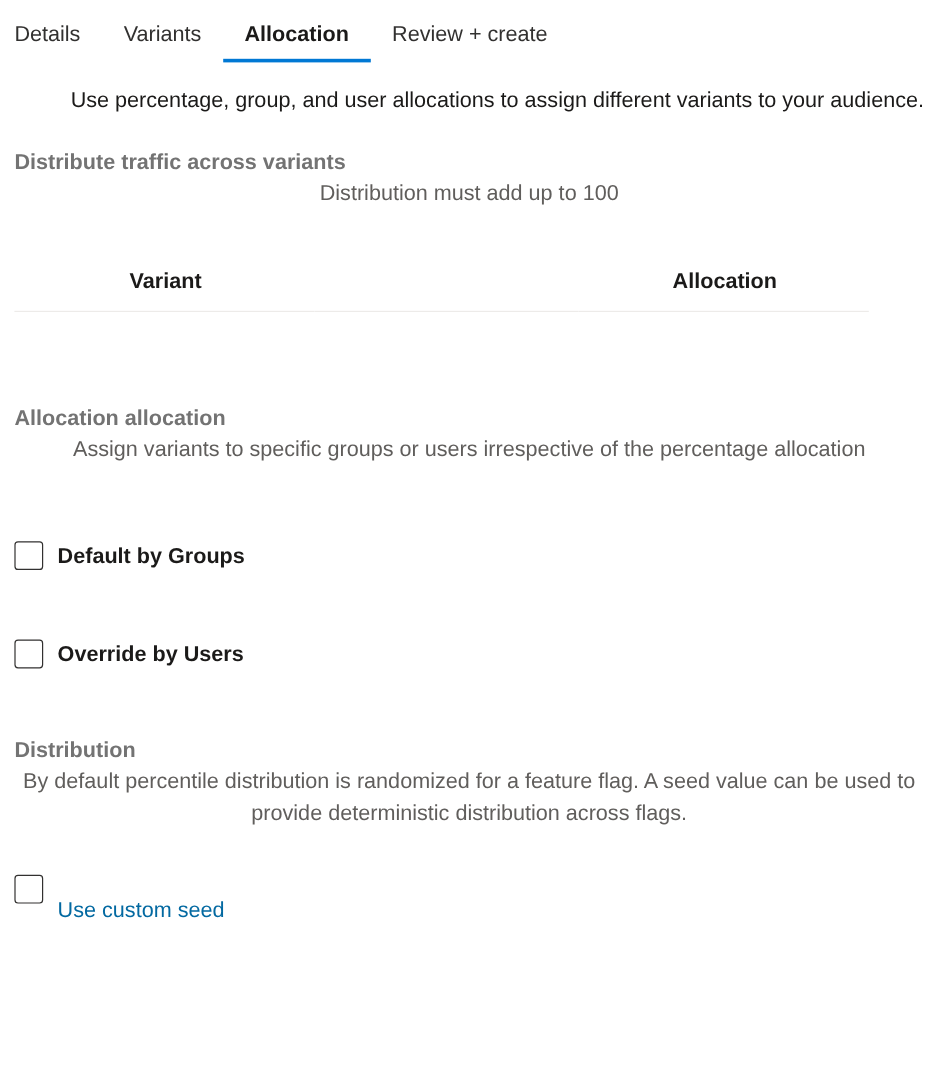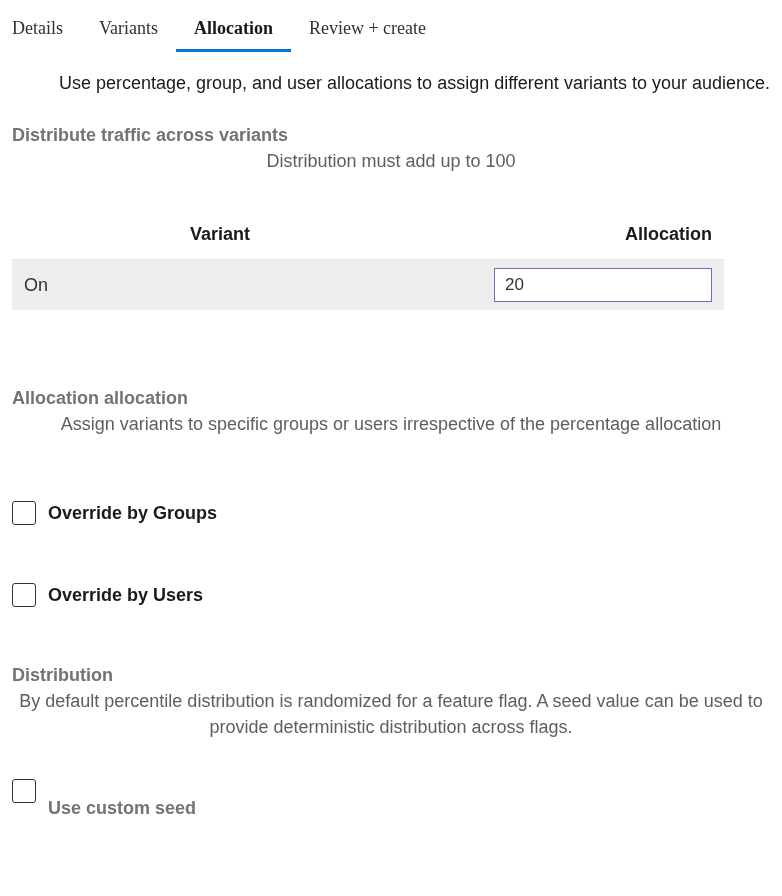--- a/index.html
+++ b/index.html
@@ -15,21 +15,20 @@
       display: flex;
       gap: 0;
       margin-bottom: 18px;
     }
     .tab {
       padding: 10px 18px 10px 18px;
       font-size: 18px;
       color: #323130;
       cursor: pointer;
       border-bottom: 3px solid transparent;
-      font-family: Liberation Serif, serif;
     }
     .tab:first-child { padding-left: 0; }
     .tab.active {
       font-weight: 600;
       border-bottom: 3px solid #0078d4;
       color: #1b1a19;
     }
     .intro {
       font-size: 18px;
       line-height: 1.5;
@@ -49,21 +48,21 @@
       line-height: 1.45;
       margin-bottom: 6px;
       text-align: center;
     }
     .variant-table {
       margin-top: 40px;
       width: 712px;
       border-collapse: collapse;
     }
     .variant-table thead th {
-      text-align: right;
+      text-align: center;
       padding: 10px 12px 14px 14px;
       font-size: 18px;
       font-weight: 700;
       color: #1b1a19;
       border-bottom: 1px solid #edebe9;
     }
     .variant-table tbody td {
       padding: 8px 12px;
       font-size: 18px;
       vertical-align: middle;
@@ -108,22 +107,22 @@
       cursor: pointer;
       flex-shrink: 0;
     }
     .checkbox-label {
       font-size: 18px;
       font-weight: 600;
       color: #1b1a19;
     }
     .checkbox-label-reg {
       font-size: 18px;
-      font-weight: 700;
-      color: #737373;
+      font-weight: 400;
+      color: #0369a1;
       margin-top: 36px;
     }
   </style>
 </head>
 <body>
 
 <div class="tabs">
   <div class="tab">Details</div>
   <div class="tab">Variants</div>
   <div class="tab active">Allocation</div>
@@ -137,40 +136,33 @@
 
 <table class="variant-table">
   <thead>
     <tr>
       <th class="col-name">Variant</th>
       <th class="col-badge"></th>
       <th class="col-alloc">Allocation</th>
     </tr>
   </thead>
   <tbody>
-    <tr class="active-row">
-      <td>On</td>
-      <td class="col-badge"></td>
-      <td>
-        <input class="alloc-input" type="text" value="20" style="">
-      </td>
-    </tr>
   </tbody>
 </table>
 
 <div class="section-divider"></div>
 
 <div class="section-title">Allocation allocation</div>
 <div class="section-sub">Assign variants to specific groups or users irrespective of the percentage allocation</div>
 
 <div class="section-gap-md"></div>
 
 <div class="checkbox-row">
   <div class="checkbox"></div>
-  <span class="checkbox-label">Override by Groups</span>
+  <span class="checkbox-label">Default by Groups</span>
 </div>
 
 <div class="section-gap-md"></div>
 
 <div class="checkbox-row">
   <div class="checkbox"></div>
   <span class="checkbox-label">Override by Users</span>
 </div>
 
 <div class="section-gap-md"></div>

